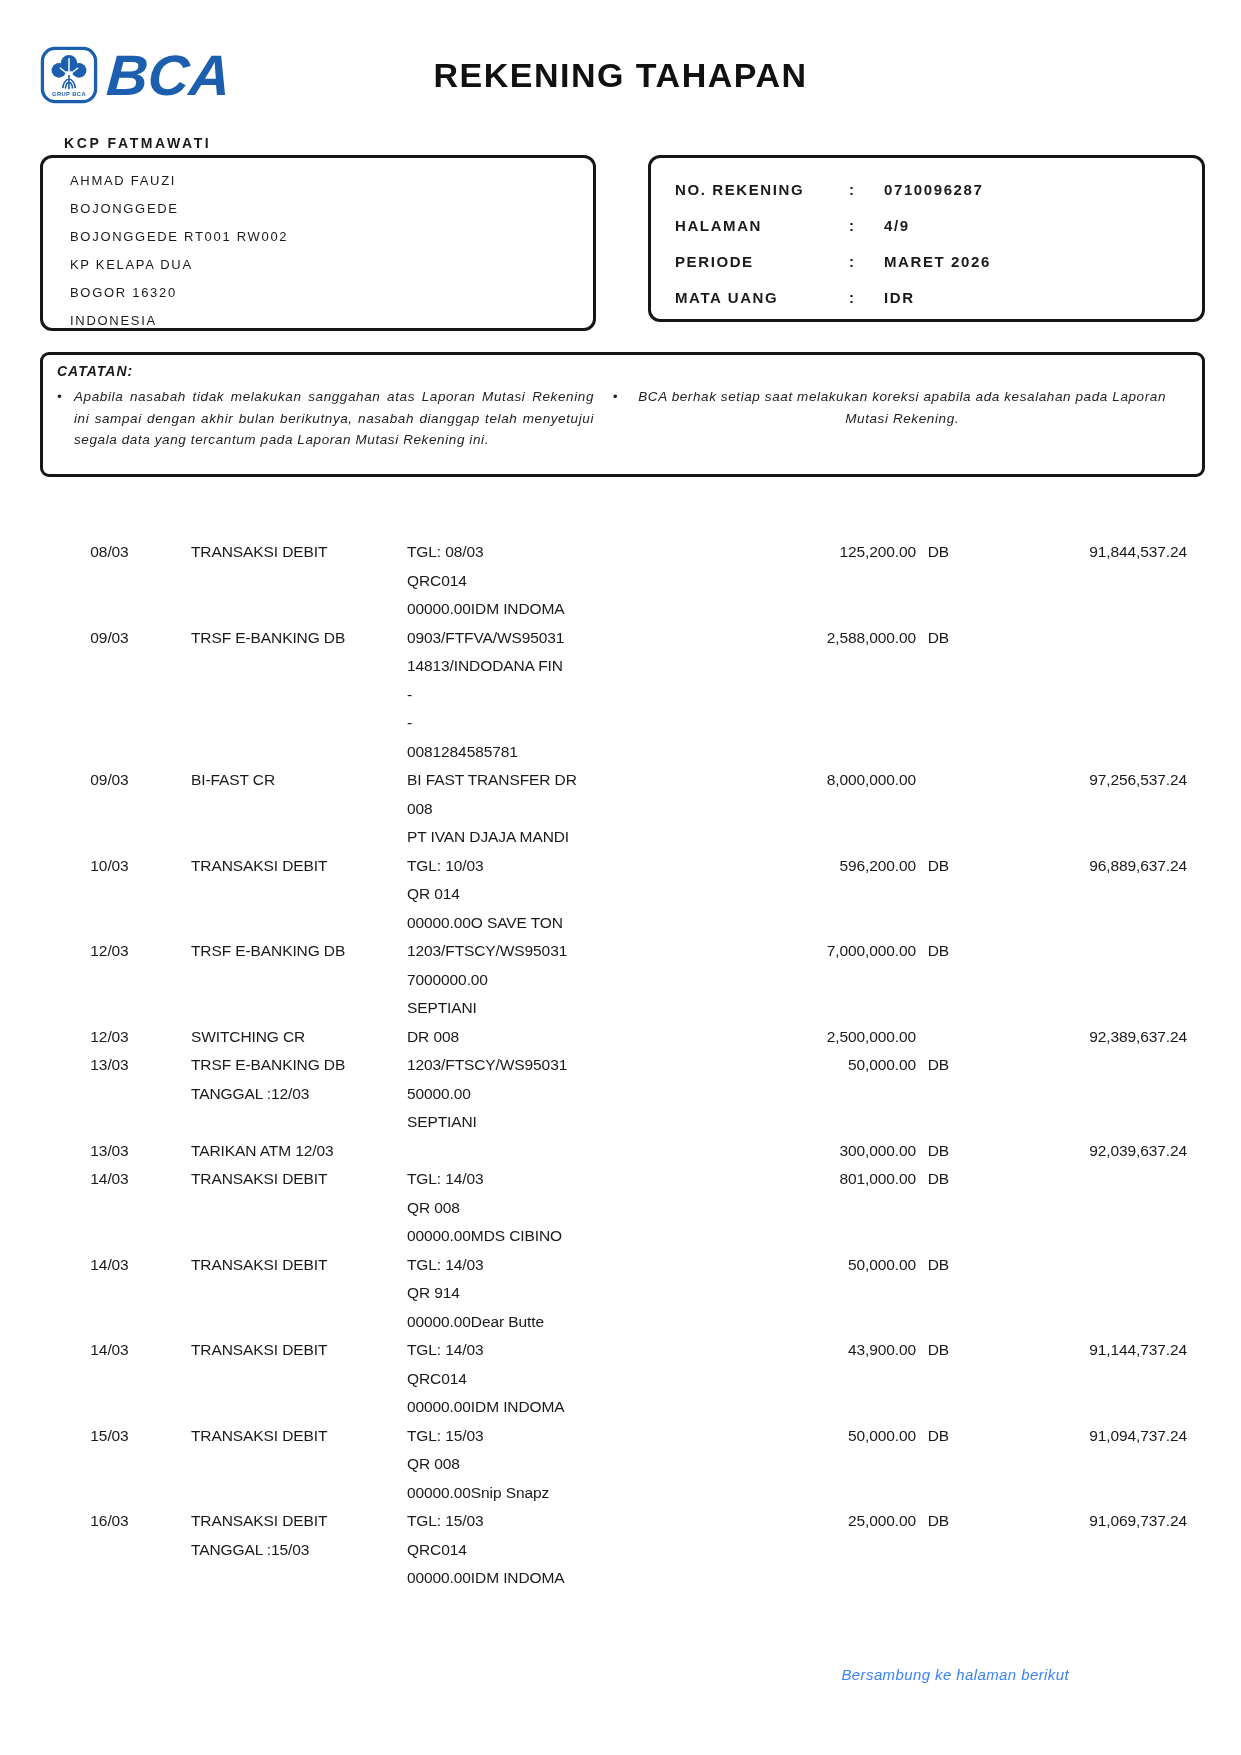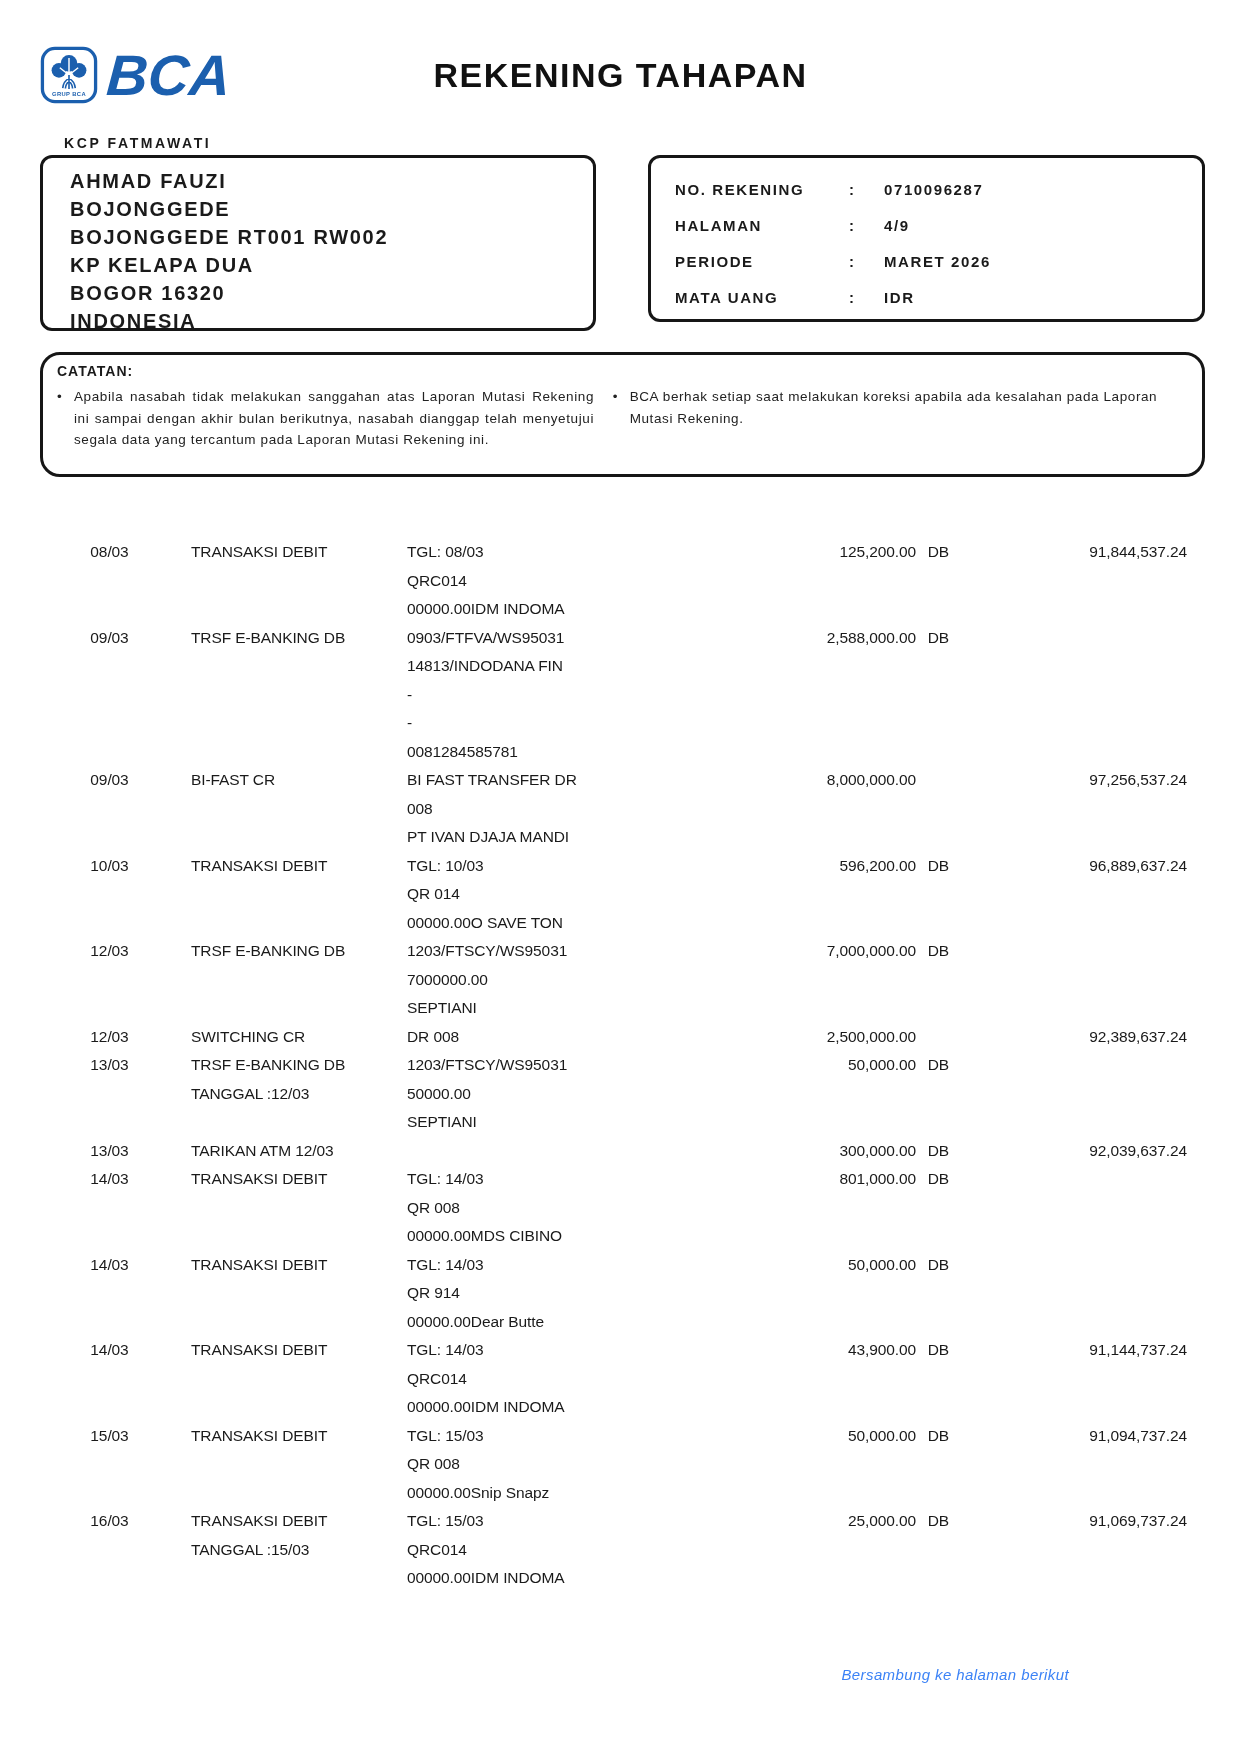--- a/index.html
+++ b/index.html
@@ -16,41 +16,41 @@
   .doc-title {
     position:absolute; left:0; top:56px; width:100%; text-align:center;
     font-size:34px; font-weight:bold; letter-spacing:1.5px; color:#111;
   }
   .branch { position:absolute; left:64px; top:135px; font-size:14px; font-weight:bold; letter-spacing:2.6px; }
   
   .customer-box {
     position:absolute; left:40px; top:155px; width:556px; height:176px; box-sizing:border-box;
     border:3px solid #161616; border-radius:12px; padding:9px 10px 0 27px;
   }
-  .customer-box .cust-line { font-size:20px; font-weight:bold; letter-spacing:1.7px; line-height:28px; white-space:nowrap; }
+  .customer-box .cust-line { font-size:13px; font-weight:normal; letter-spacing:1.7px; line-height:28px; white-space:nowrap; }
   .account-box {
     position:absolute; left:648px; top:155px; width:557px; height:167px; box-sizing:border-box;
     border:3px solid #161616; border-radius:12px; padding:13px 10px 0 24px;
   }
   .acct-row { display:flex; height:36px; align-items:center; font-size:15px; font-weight:bold; letter-spacing:1.6px; white-space:nowrap; }
   .acct-label { width:174px; }
   .acct-sep { width:35px; }
   
   .catatan-box {
     position:absolute; left:40px; top:352px; width:1165px; height:125px; box-sizing:border-box;
-    border:3px solid #161616; border-radius:20px; padding:8px 14px 0 14px;
+    border:3px solid #161616; border-radius:9px; padding:8px 14px 0 14px;font-style:italic;
   }
   .catatan-title { font-size:14px; font-weight:bold; letter-spacing:1px; margin-bottom:7px; }
   .notes { display:flex; gap:16px; }
   .note { display:flex; gap:9px; font-size:13.5px; letter-spacing:0.6px; line-height:21.5px; color:#222; }
   .note-bullet { width:8px; padding-top:0px; }
   .note-left  { width:544px; }
   .note-left .note-text  { width:520px; text-align:justify; }
   .note-right { width:580px; }
-  .note-right .note-text { width:545px; }
+  .note-right .note-text { width:545px;text-align:center; }
   
   .tbl-header {
     position:absolute; left:40px; top:488px; width:1165px; height:41px; box-sizing:border-box;
     border:3px solid #161616; border-radius:9px; display:flex; align-items:stretch;
     font-size:15px; font-weight:bold; letter-spacing:1.7px;
   }
   .th { display:flex; align-items:center; justify-content:center; box-sizing:border-box; }
   .th-tanggal { width:142px; border-right:3px solid #161616; }
   .th-keterangan { width:438px; border-right:3px solid #161616; }
   .th-cbg { width:83px; border-right:3px solid #161616; }

